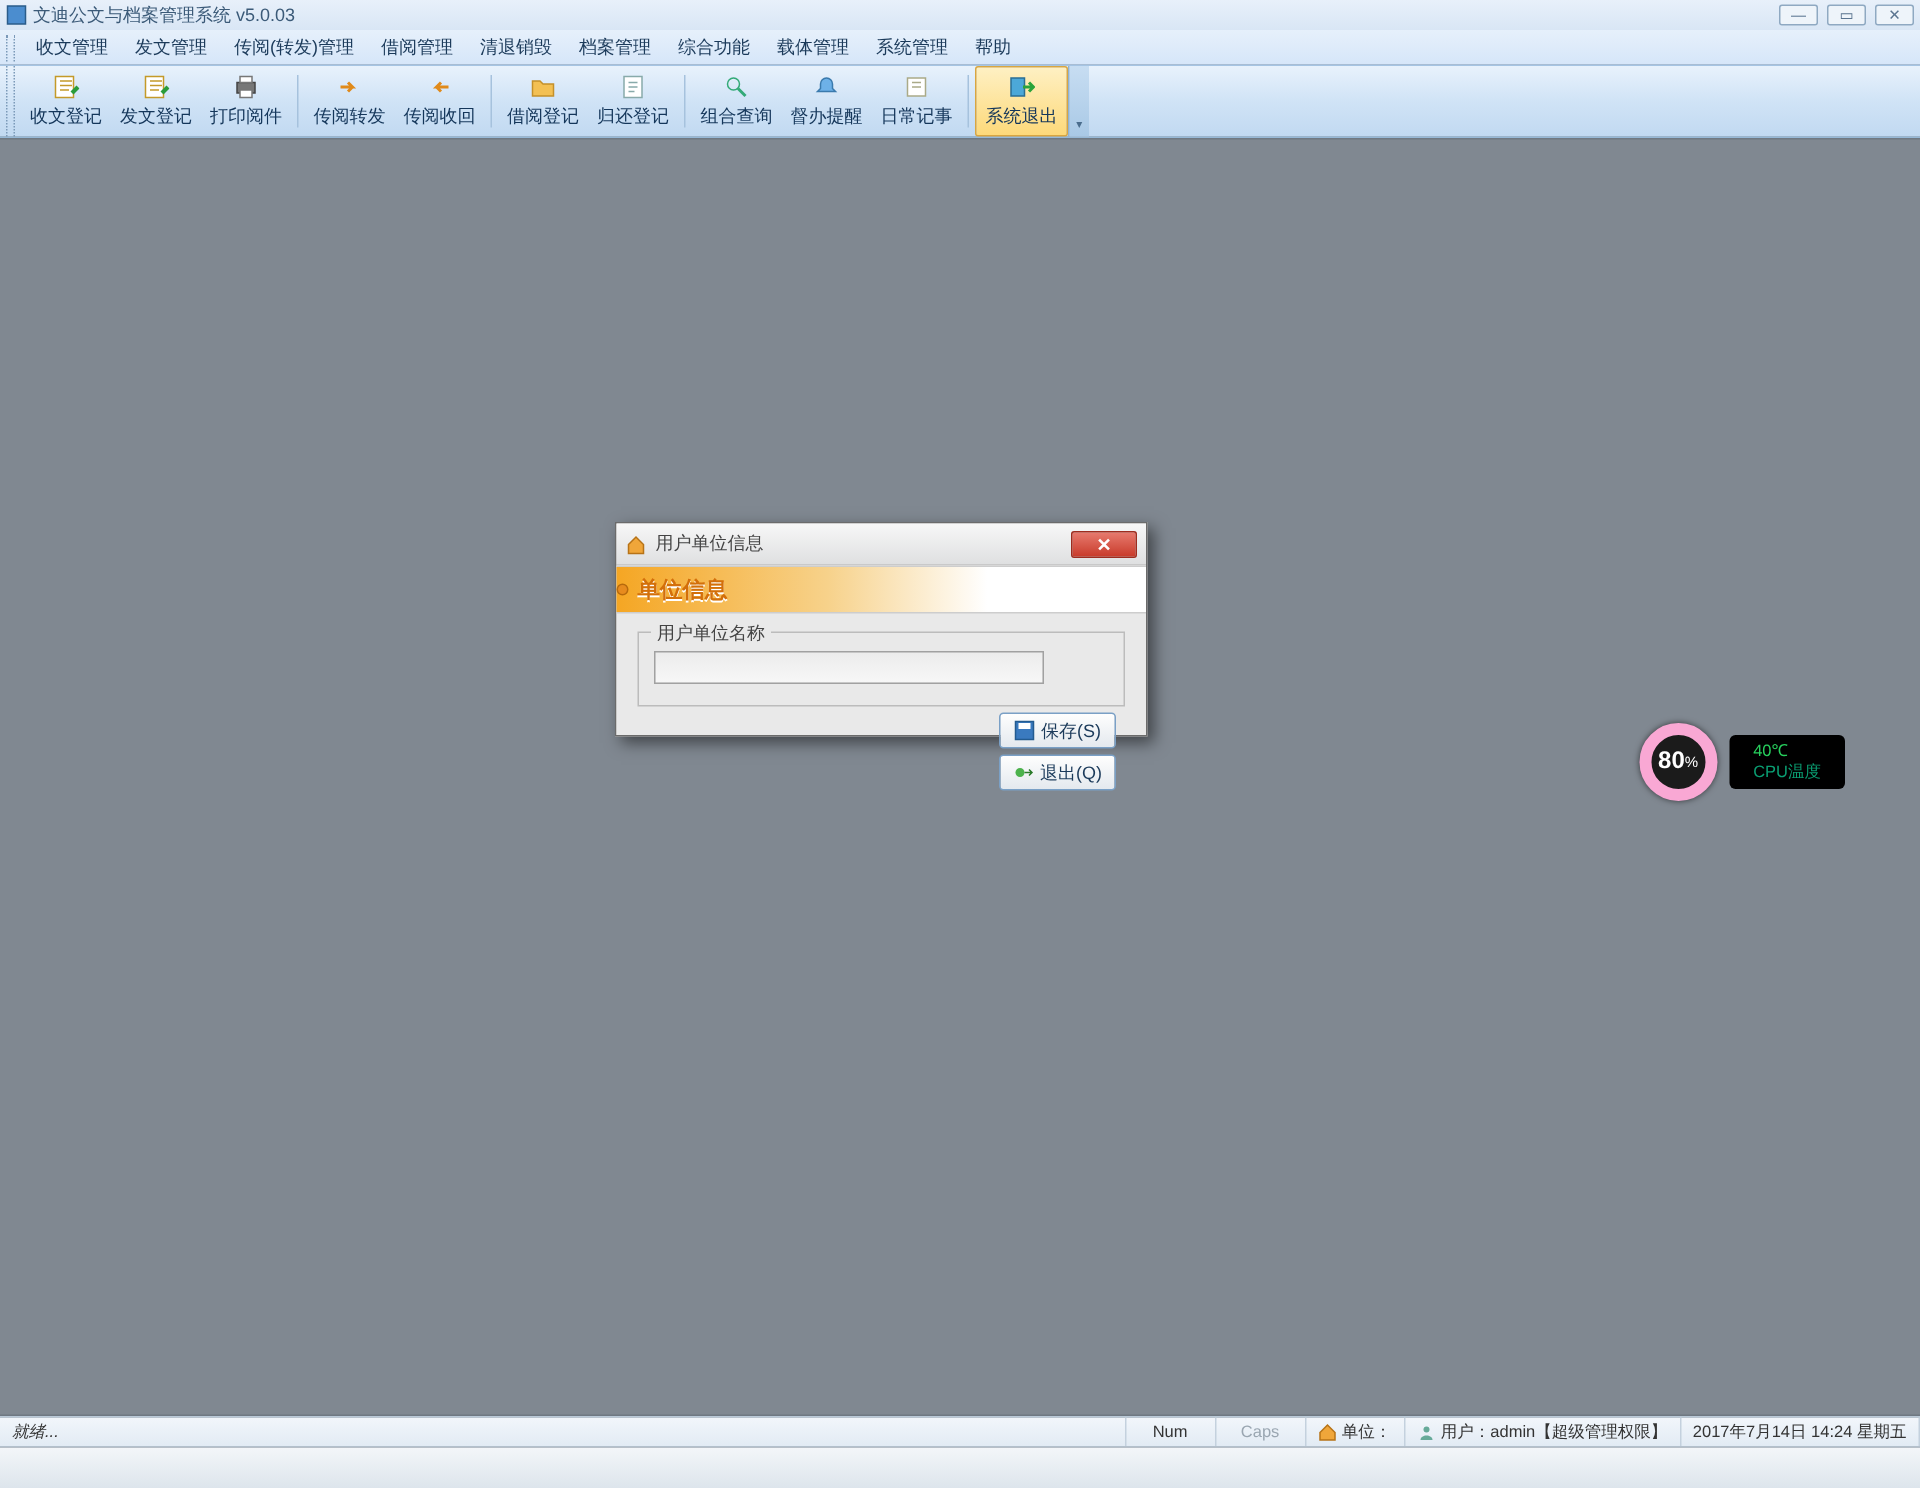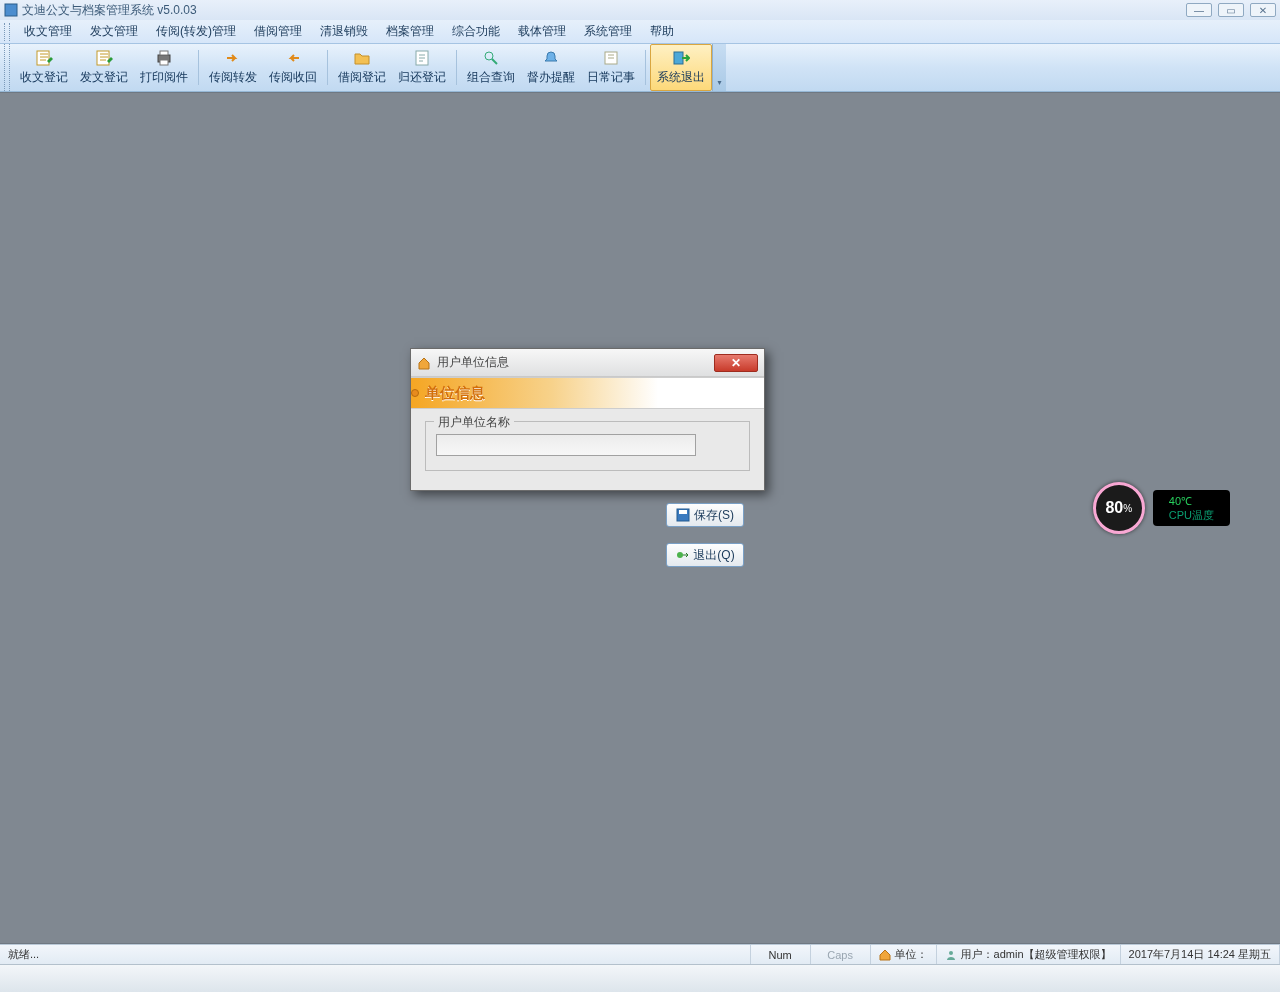--- a/index.html
+++ b/index.html
@@ -109,21 +109,21 @@
   color: #333;
 }
 .status-cell {
   border-right: 1px solid #c4d1de;
   padding: 0 8px;
   height: 100%;
   display: flex;
   align-items: center;
   white-space: nowrap;
 }
-.status-cell.grow { flex: 1; }
+.status-cell.grow { flex: 1; font-style: italic; }
 .status-cell.dim { color: #9aa6b1; }
 .taskbar {
   position: absolute;
   bottom: 0; left: 0; right: 0;
   height: 28px;
   background: linear-gradient(#f3f6f9, #dde5ec);
   border-top: 1px solid #b3c0cc;
 }
 
 
@@ -187,21 +187,21 @@
 }
 .fieldset input {
   width: 260px; height: 22px;
   border: 1px solid #a1a1a1;
   background: linear-gradient(#ececec, #f7f7f7);
   padding: 0 4px;
 }
 .action-col {
   position: absolute;
   right: 20px; top: 66px;
-  display: flex; flex-direction: column; gap: 16px; margin-top: 28px;
+  display: flex; flex-direction: column; gap: 4px;
 }
 .winbtn {
   width: 78px; height: 24px;
   background: linear-gradient(#fefefe, #e4e9ee);
   border: 1px solid #7aa0c6;
   border-radius: 3px;
   display: flex; align-items: center; justify-content: center;
   gap: 4px; color: #1b3a5a;
 }
 .form-grid {
@@ -222,21 +222,21 @@
 
 
 .cpu-widget {
   position: absolute;
   right: 50px; top: 482px;
   display: flex; align-items: center; gap: 8px;
 }
 .cpu-ring {
   width: 52px; height: 52px; border-radius: 50%;
   background: #1b1b1b;
-  border: 3px solid #f9a8d4;
+  border: 8px solid #f9a8d4;
   display: flex; align-items: center; justify-content: center;
   color: #fff; font-size: 16px; font-weight: bold;
   box-shadow: 0 0 4px rgba(0,0,0,.6);
 }
 .cpu-ring small { font-size: 10px; font-weight: normal; }
 .cpu-side {
   background: #000000; color: #27cf5d;
   padding: 4px 16px; border-radius: 4px;
   font-size: 11px; line-height: 1.3;
 }

